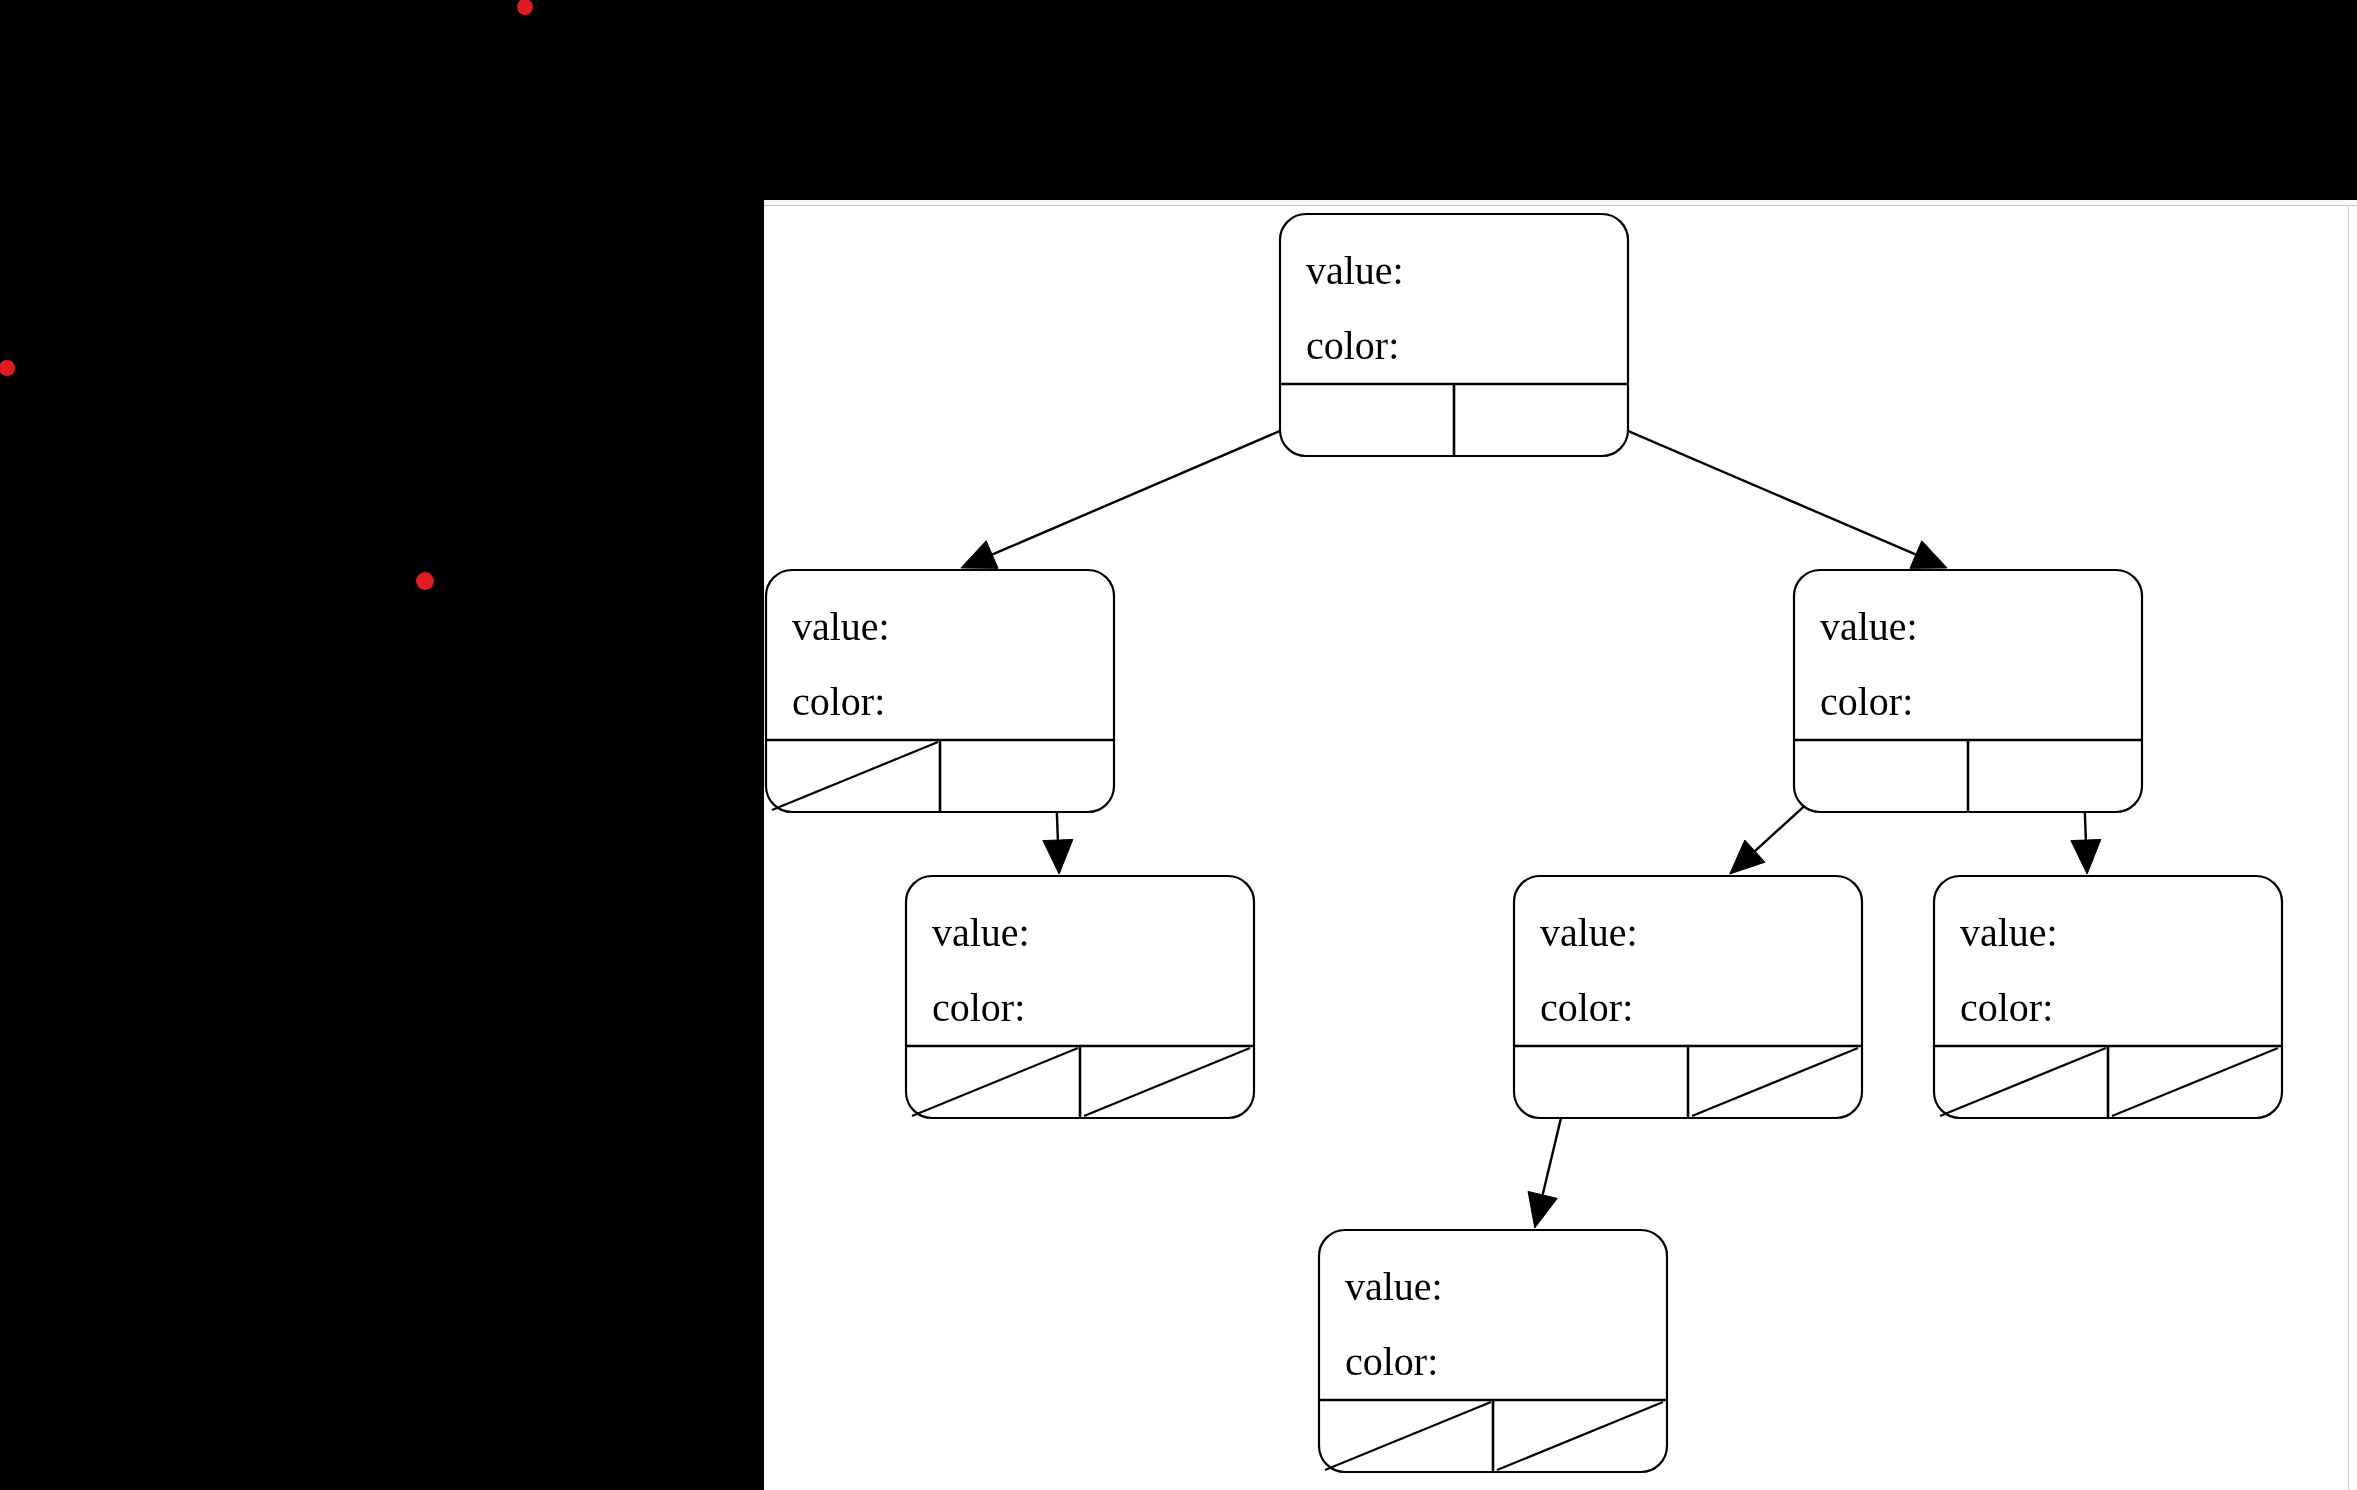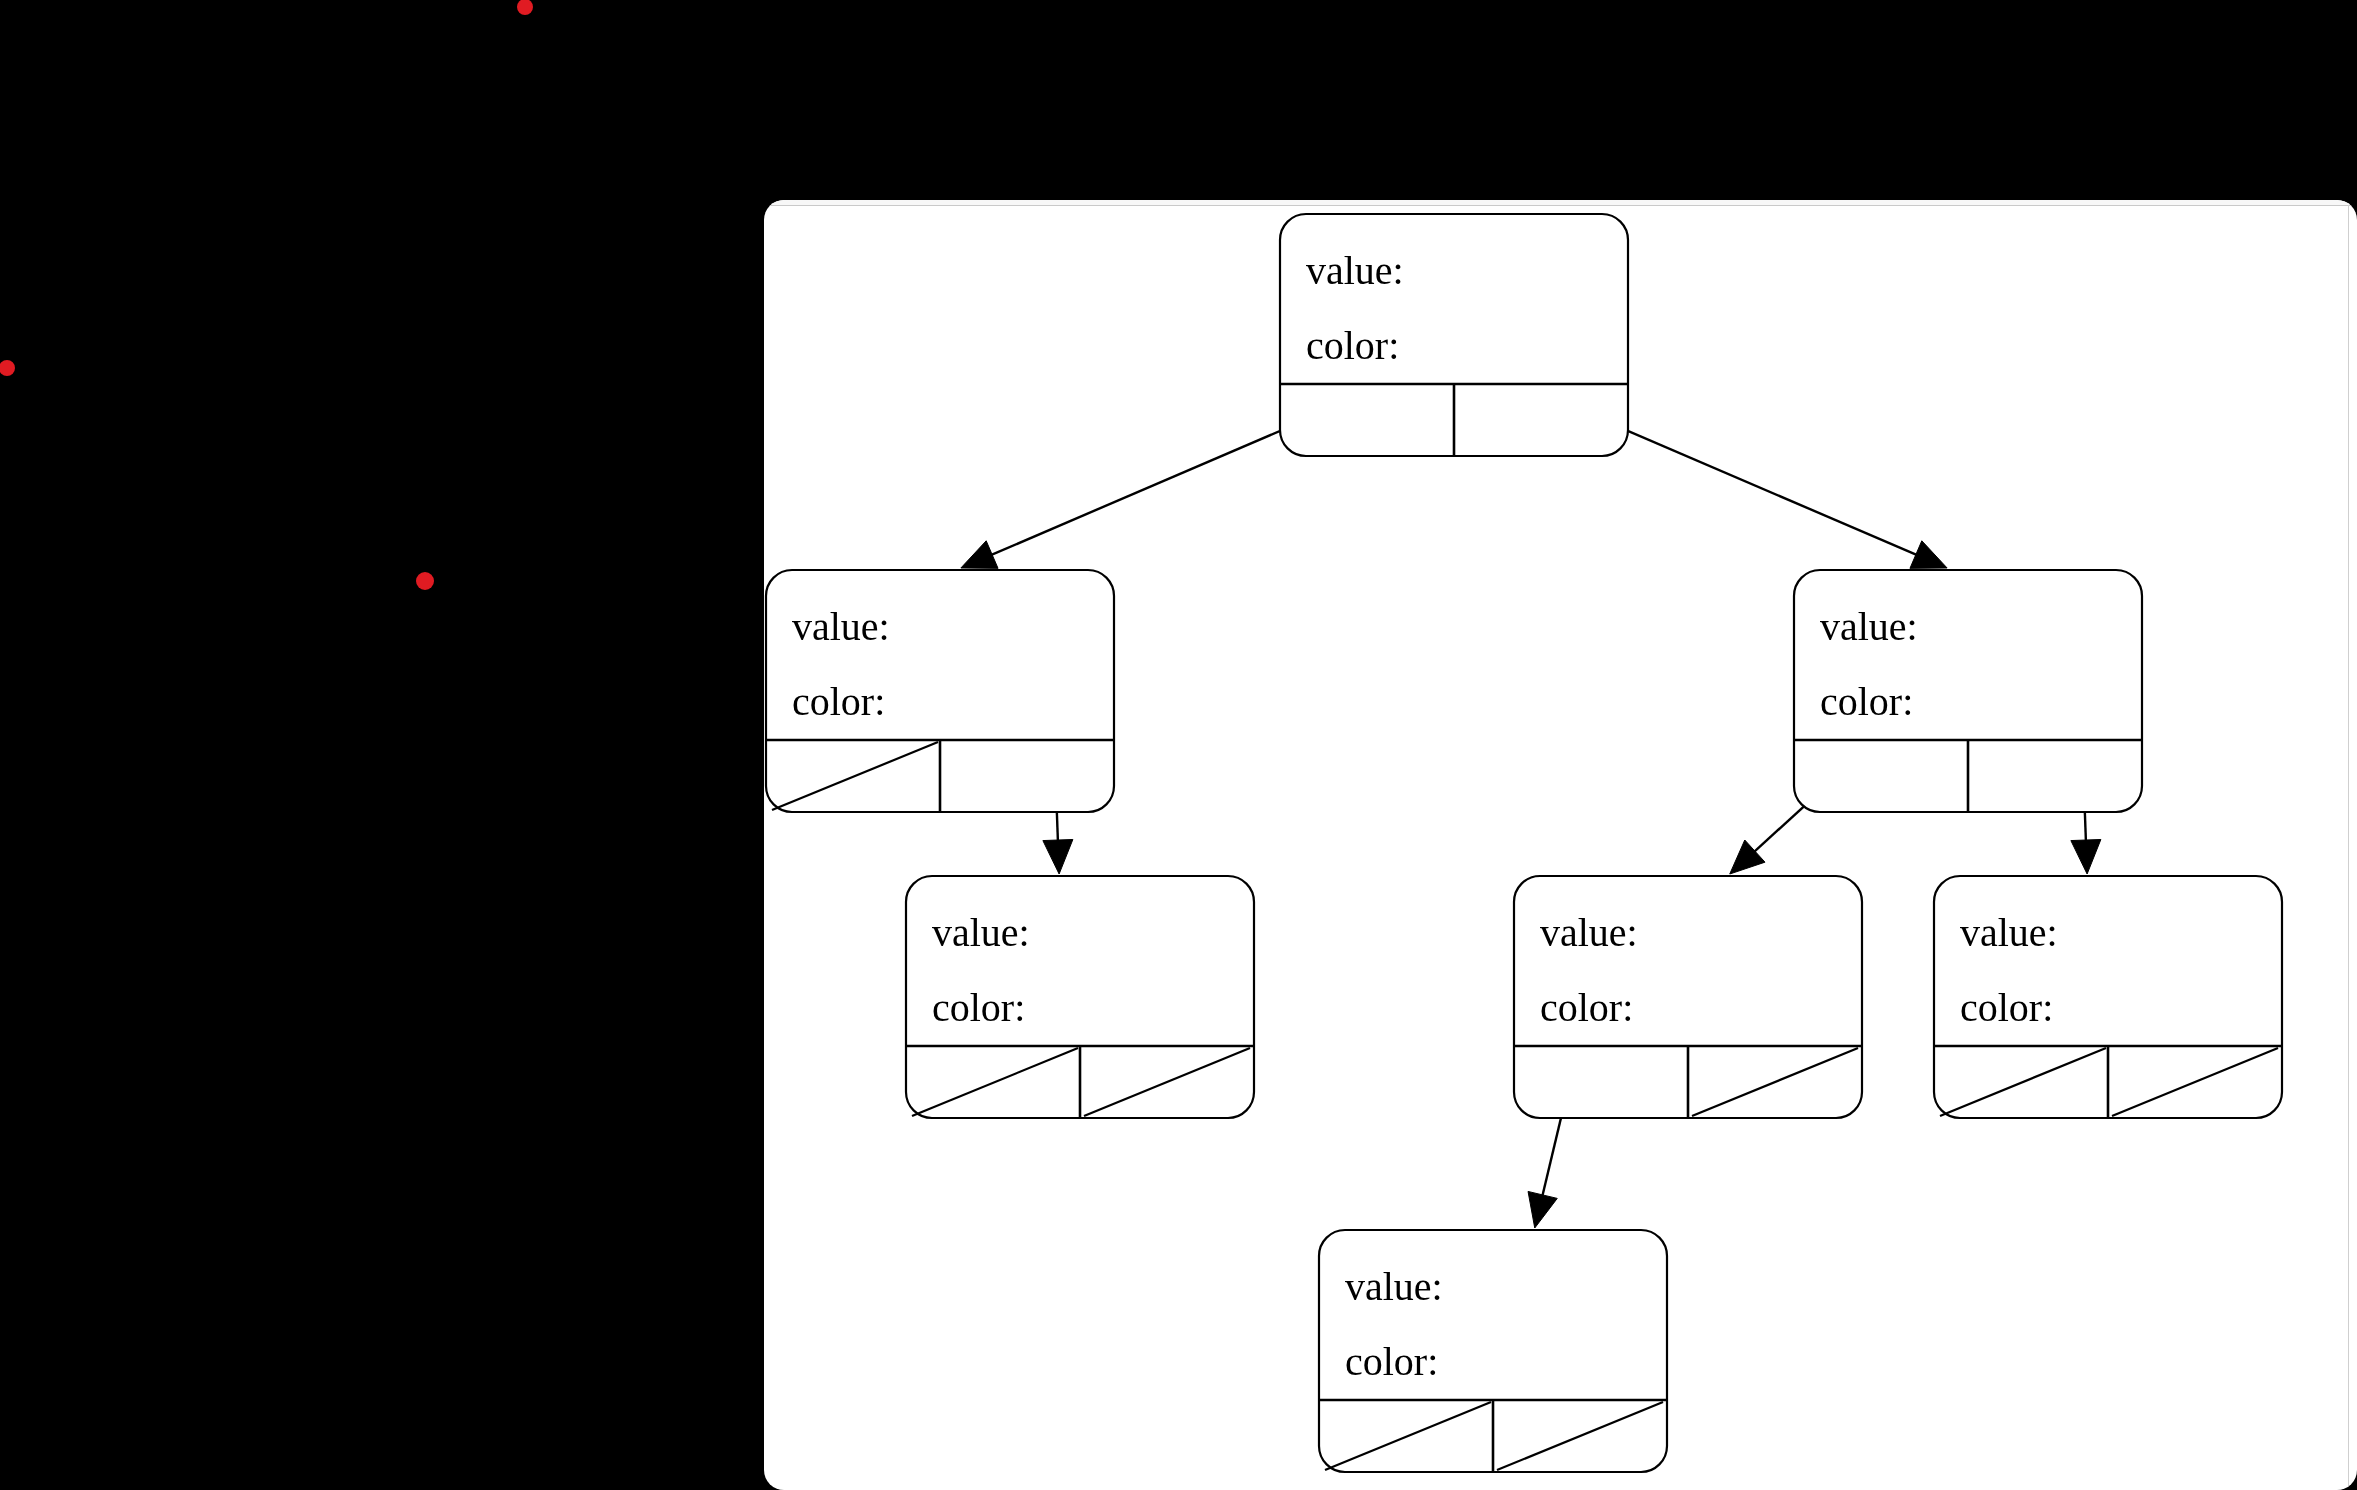--- a/index.html
+++ b/index.html
@@ -32,21 +32,20 @@
 
   
   #canvas {
     position: absolute;
     left: 764px;
     top: 200px;
     width: 1593px;
     height: 1290px;
     background: #ffffff;
     overflow: hidden;
-    border-radius: 20px;
   }
   #canvas-topstrip {
     position: absolute;
     left: 0; top: 0;
     width: 100%;
     height: 5px;
     background: #f7f7f7;
     border-bottom: 1px solid #c9c9c9;
   }
   #canvas-scroll-rail {

